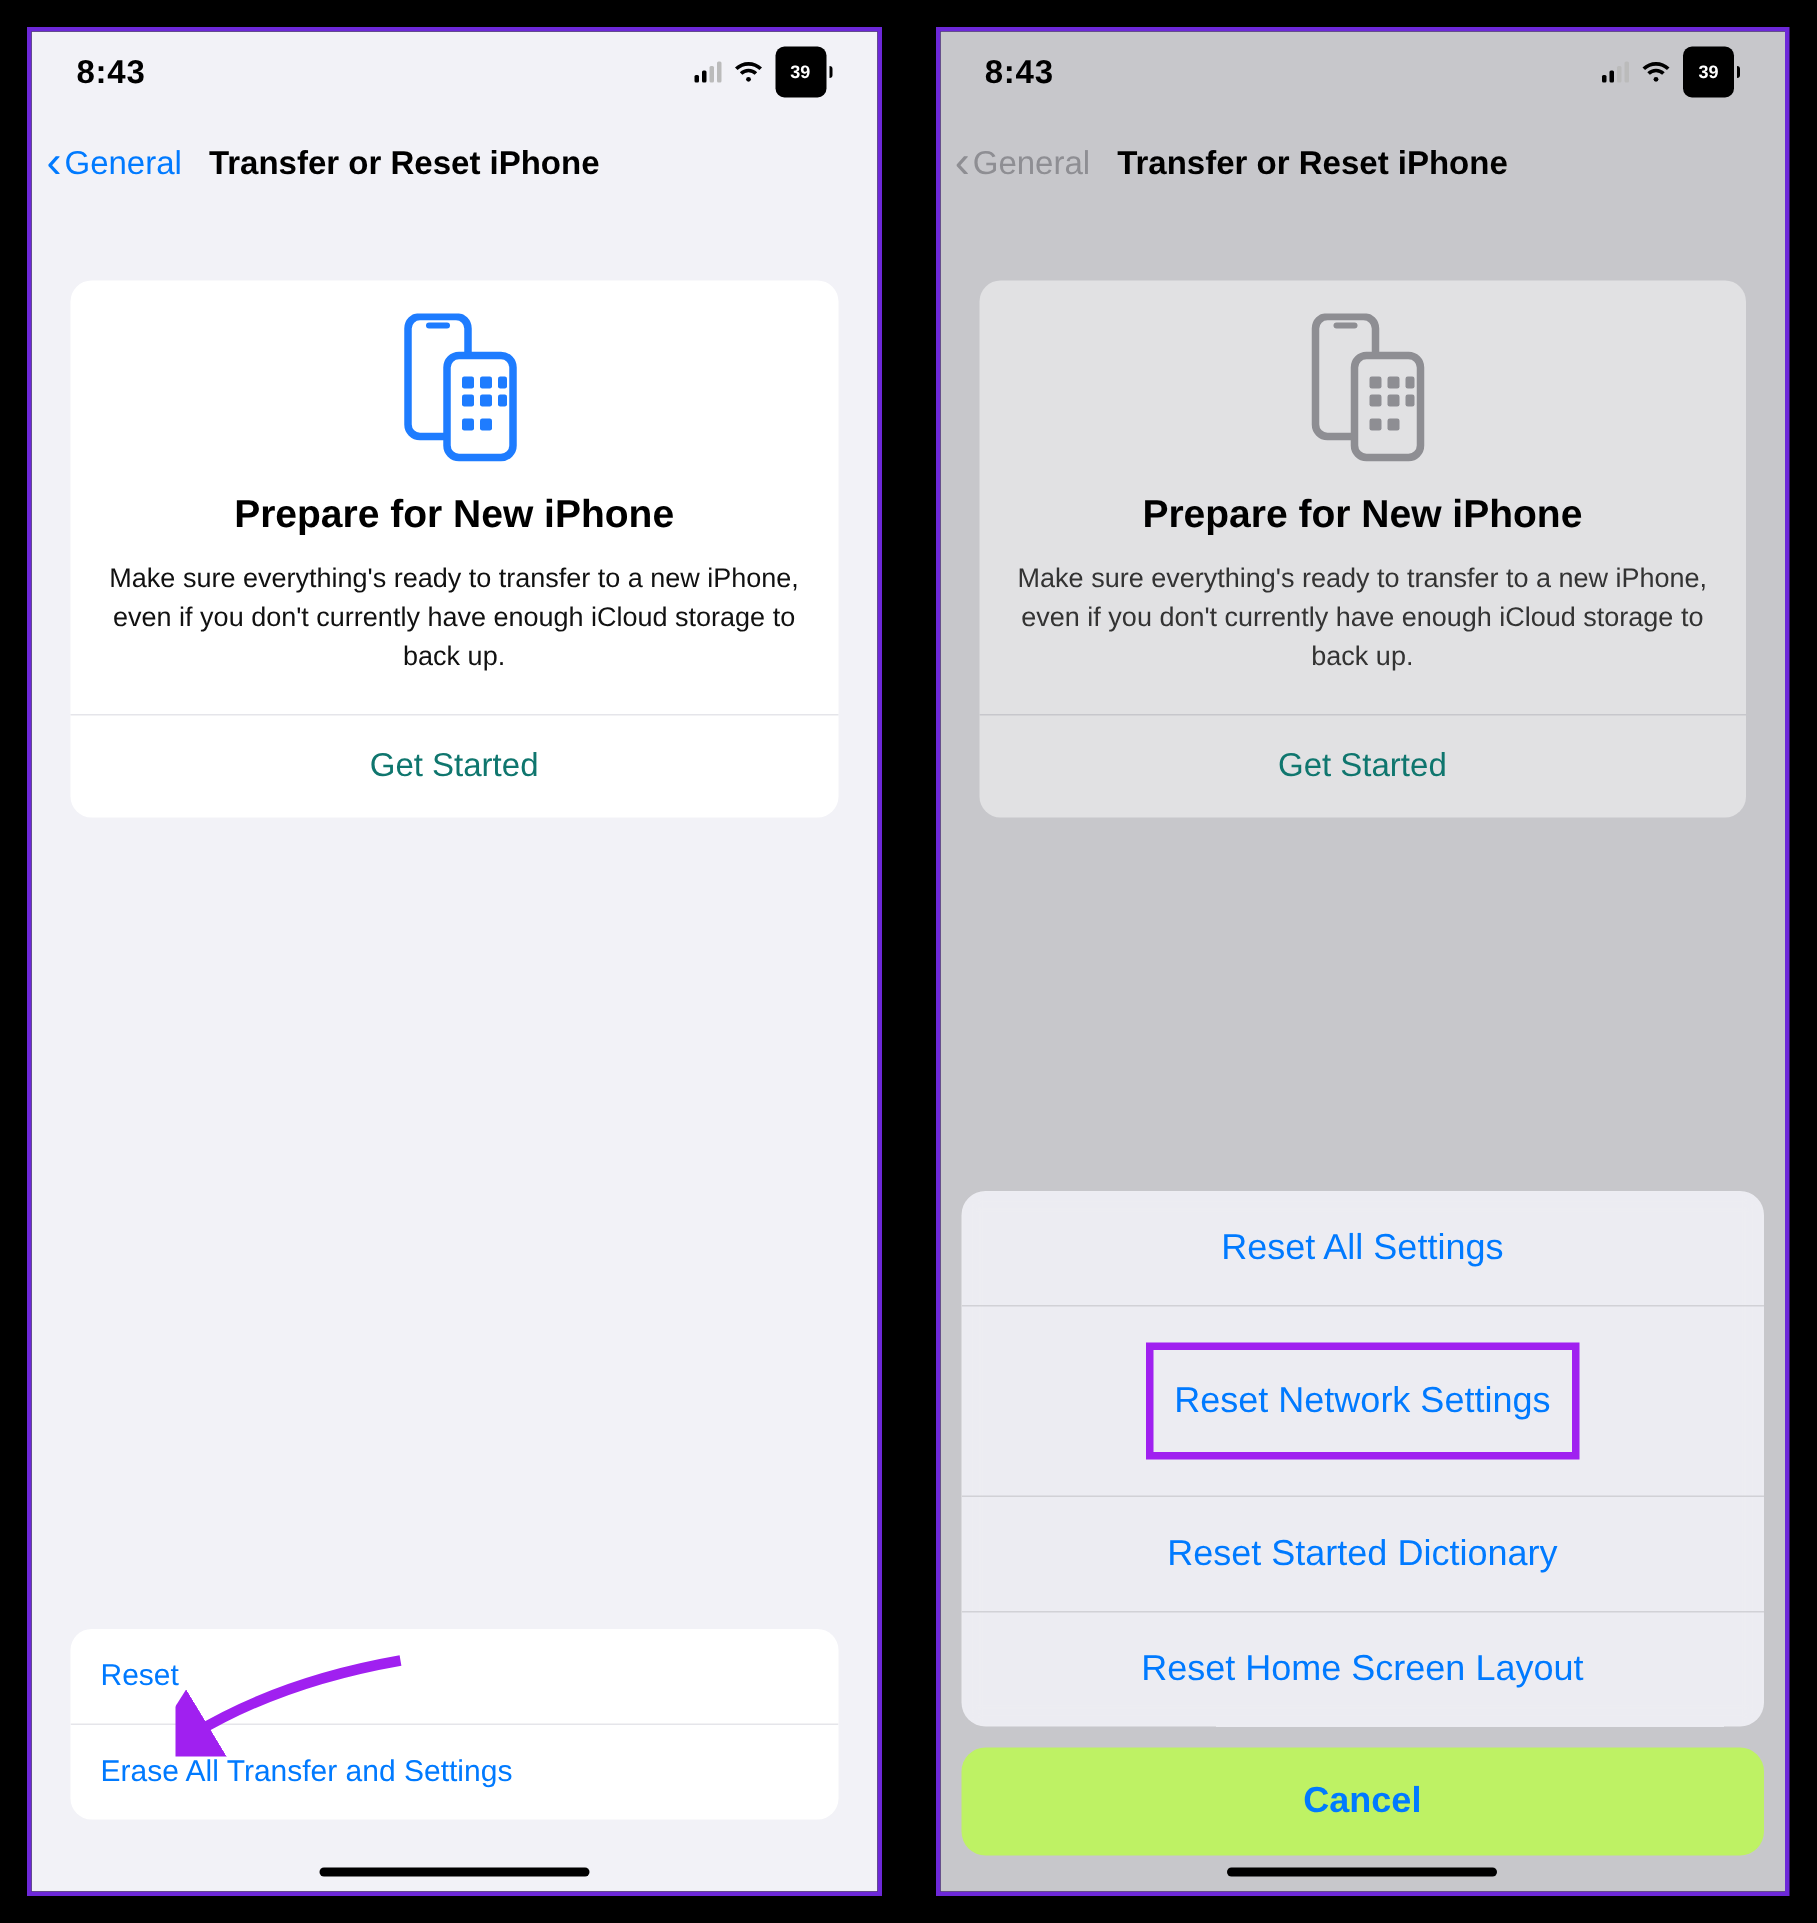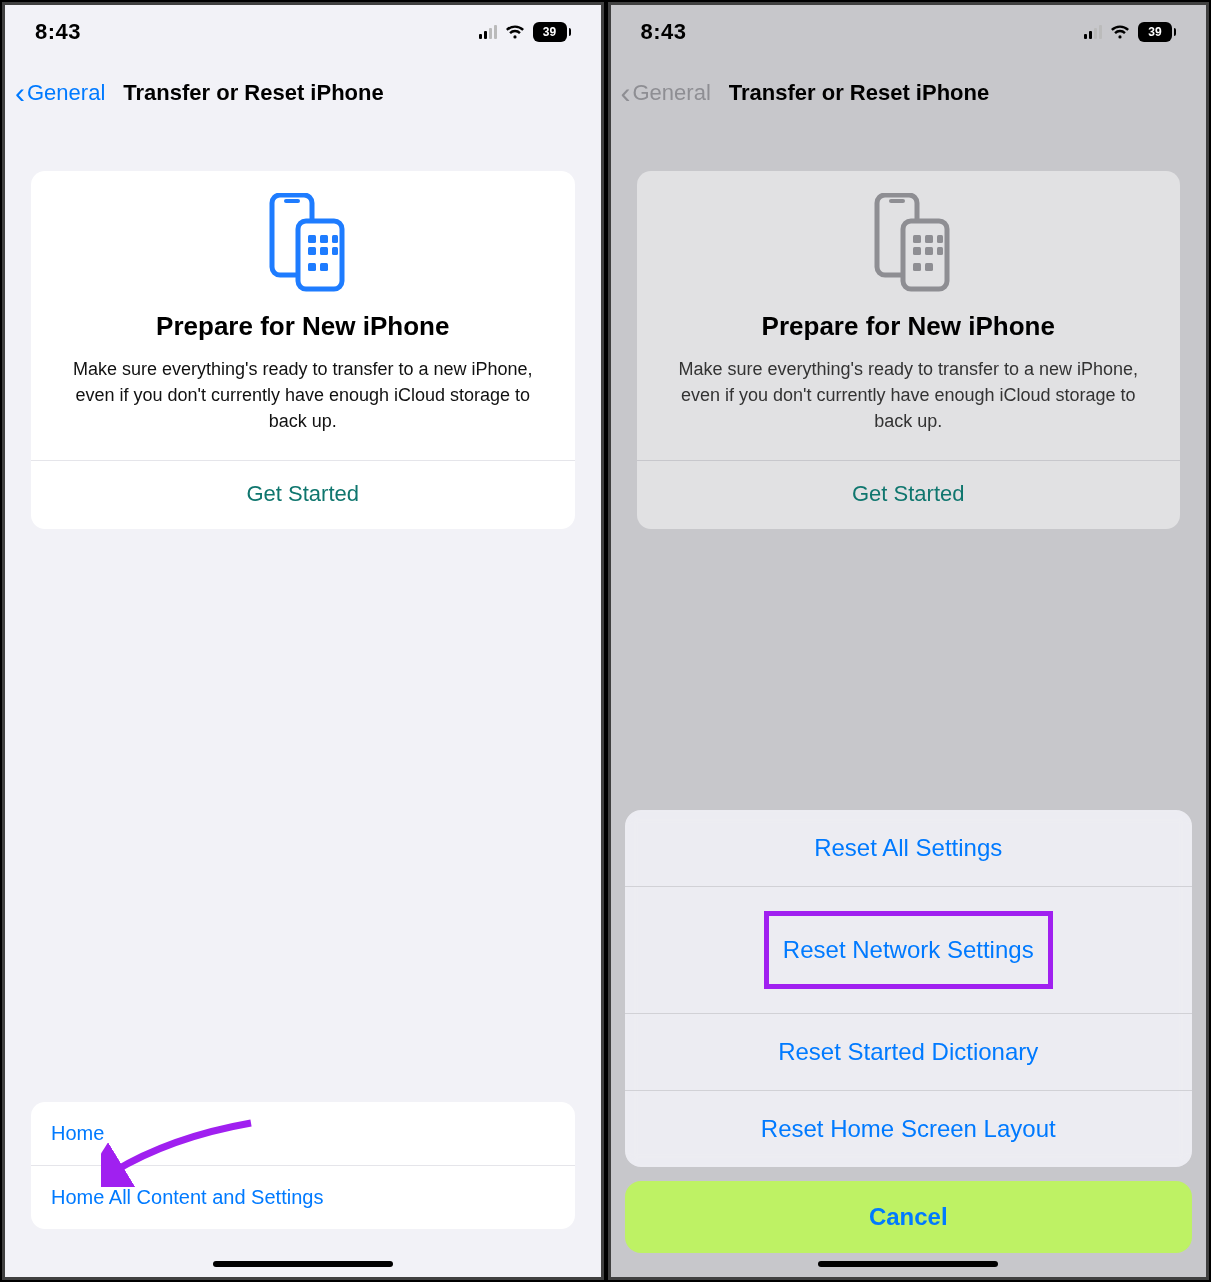--- a/index.html
+++ b/index.html
@@ -3,22 +3,22 @@
 <meta charset="utf-8">
 <style>
   * { box-sizing: border-box; margin: 0; padding: 0; }
   html, body { width: 1211px; height: 1282px; font-family: -apple-system, "Helvetica Neue", Arial, sans-serif; }
   body { background: #000; display: flex; }
 
   .phone {
     flex: 1;
     position: relative;
     overflow: hidden;
-    border: 3px solid #404040;
-    margin: 2px;
+    border: 3px solid #6d28d9;
+    margin: 18px;
   }
   .phone-bg { position:absolute; inset:0; background:#f2f2f7; }
   .phone.dimmed .phone-bg::after {
     content:"";
     position:absolute; inset:0;
     background: rgba(120,120,120,0.35);
   }
 
   
   .status-bar {
@@ -34,21 +34,21 @@
   .bars span { width:3px; background:#000; border-radius:1px; }
   .bars span:nth-child(1){height:5px;}
   .bars span:nth-child(2){height:8px;}
   .bars span:nth-child(3){height:11px; background:#bbb;}
   .bars span:nth-child(4){height:14px; background:#bbb;}
   .wifi-svg { width:20px; height:16px; }
   .batt {
     display:flex; align-items:center; gap:2px;
   }
   .batt-body {
-    width:34px; height:20px; border-radius:6px; background:#000;
+    width:34px; height:34px; border-radius:6px; background:#000;
     color:#fff; display:flex; align-items:center; justify-content:center;
     font-size:12px; font-weight:700;
   }
   .batt-tip { width:2px; height:8px; background:#000; border-radius:0 2px 2px 0; }
 
   
   .nav {
     position:absolute; top:58px; left:0; right:0;
     height:60px;
     display:flex; align-items:center;
@@ -181,22 +181,22 @@
         </g>
       </svg>
     </div>
     <div class="card-title">Prepare for New iPhone</div>
     <div class="card-desc">Make sure everything's ready to transfer to a new iPhone, even if you don't currently have enough iCloud storage to back up.</div>
     <div class="card-divider"></div>
     <div class="get-started">Get Started</div>
   </div>
 
   <div class="bottom-list">
-    <div class="row">Home</div>
-    <div class="row">Home All Content and Settings</div>
+    <div class="row">Reset</div>
+    <div class="row">Erase All Transfer and Settings</div>
   </div>
 
   <svg class="arrow-annot" width="160" height="70" viewBox="0 0 160 70">
     <defs>
       <marker id="ah" viewBox="0 0 10 10" refX="2" refY="5" markerWidth="8" markerHeight="8" orient="auto">
         <path d="M0 0L10 5L0 10z" fill="#a020f0"></path>
       </marker>
     </defs>
     <path d="M150 6 Q70 20 12 55" stroke="#a020f0" stroke-width="7" fill="none" marker-end="url(#ah)"></path>
   </svg>

